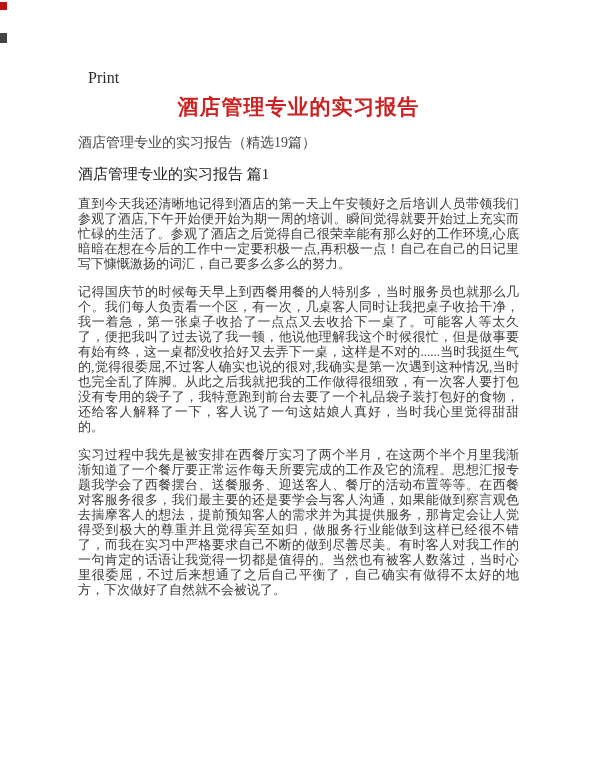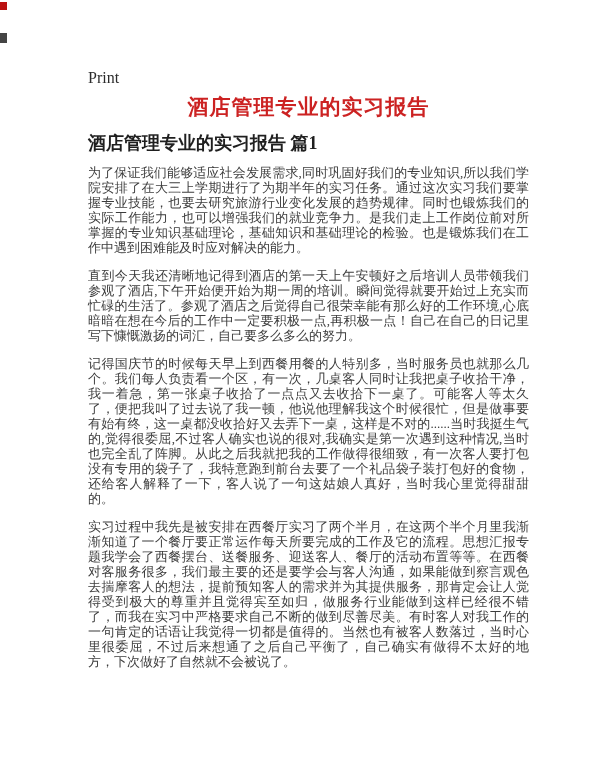--- a/index.html
+++ b/index.html
@@ -26,21 +26,21 @@
     left: 88px;
     top: 69px;
     font-size: 16px;
     color: #2b2b2b;
     text-decoration: none;
     cursor: pointer;
   }
 
   .content {
     position: absolute;
-    left: 88px;
+    left: 78px;
     top: 94px;
     width: 441px;
   }
 
   h1.doc-title {
     margin: 0 0 14px 0;
     text-align: center;
     font-size: 21px;
     line-height: 26px;
     font-weight: bold;
@@ -51,23 +51,23 @@
   .doc-subtitle {
     margin: 0 0 13px 0;
     font-size: 14px;
     line-height: 18px;
     font-weight: normal;
     color: #4a4a4a;
   }
 
   h2.section-heading {
     margin: 0 0 12px 0;
-    font-size: 18px;
+    font-size: 15px;
     line-height: 19px;
-    font-weight: bold;
+    font-weight: normal;
     color: #1f1f1f;
   }
 
   .body-text p {
     margin: 0 0 13px 0;
     font-size: 13px;
     line-height: 15px;
     color: #3c3c3c;
     text-align: justify;
     text-justify: inter-ideograph;
@@ -78,22 +78,22 @@
 <body>
 
 <div class="corner-marker red"></div>
 <div class="corner-marker dark"></div>
 
 <a class="print-link">Print</a>
 
 <div class="content">
   <h1 class="doc-title">酒店管理专业的实习报告</h1>
 
+  <div class="doc-subtitle">酒店管理专业的实习报告（精选19篇）</div>
 
   <h2 class="section-heading">酒店管理专业的实习报告 篇1</h2>
 
   <div class="body-text">
-    <p>为了保证我们能够适应社会发展需求,同时巩固好我们的专业知识,所以我们学院安排了在大三上学期进行了为期半年的实习任务。通过这次实习我们要掌握专业技能，也要去研究旅游行业变化发展的趋势规律。同时也锻炼我们的实际工作能力，也可以增强我们的就业竞争力。是我们走上工作岗位前对所掌握的专业知识基础理论，基础知识和基础理论的检验。也是锻炼我们在工作中遇到困难能及时应对解决的能力。</p>
     <p>直到今天我还清晰地记得到酒店的第一天上午安顿好之后培训人员带领我们参观了酒店,下午开始便开始为期一周的培训。瞬间觉得就要开始过上充实而忙碌的生活了。参观了酒店之后觉得自己很荣幸能有那么好的工作环境,心底暗暗在想在今后的工作中一定要积极一点,再积极一点！自己在自己的日记里写下慷慨激扬的词汇，自己要多么多么的努力。</p>
     <p>记得国庆节的时候每天早上到西餐用餐的人特别多，当时服务员也就那么几个。我们每人负责看一个区，有一次，几桌客人同时让我把桌子收拾干净，我一着急，第一张桌子收拾了一点点又去收拾下一桌了。可能客人等太久了，便把我叫了过去说了我一顿，他说他理解我这个时候很忙，但是做事要有始有终，这一桌都没收拾好又去弄下一桌，这样是不对的......当时我挺生气的,觉得很委屈,不过客人确实也说的很对,我确实是第一次遇到这种情况,当时也完全乱了阵脚。从此之后我就把我的工作做得很细致，有一次客人要打包没有专用的袋子了，我特意跑到前台去要了一个礼品袋子装打包好的食物，还给客人解释了一下，客人说了一句这姑娘人真好，当时我心里觉得甜甜的。</p>
     <p>实习过程中我先是被安排在西餐厅实习了两个半月，在这两个半个月里我渐渐知道了一个餐厅要正常运作每天所要完成的工作及它的流程。思想汇报专题我学会了西餐摆台、送餐服务、迎送客人、餐厅的活动布置等等。在西餐对客服务很多，我们最主要的还是要学会与客人沟通，如果能做到察言观色去揣摩客人的想法，提前预知客人的需求并为其提供服务，那肯定会让人觉得受到极大的尊重并且觉得宾至如归，做服务行业能做到这样已经很不错了，而我在实习中严格要求自己不断的做到尽善尽美。有时客人对我工作的一句肯定的话语让我觉得一切都是值得的。当然也有被客人数落过，当时心里很委屈，不过后来想通了之后自己平衡了，自己确实有做得不太好的地方，下次做好了自然就不会被说了。</p>
   </div>
 </div>
 
 </body></html>

